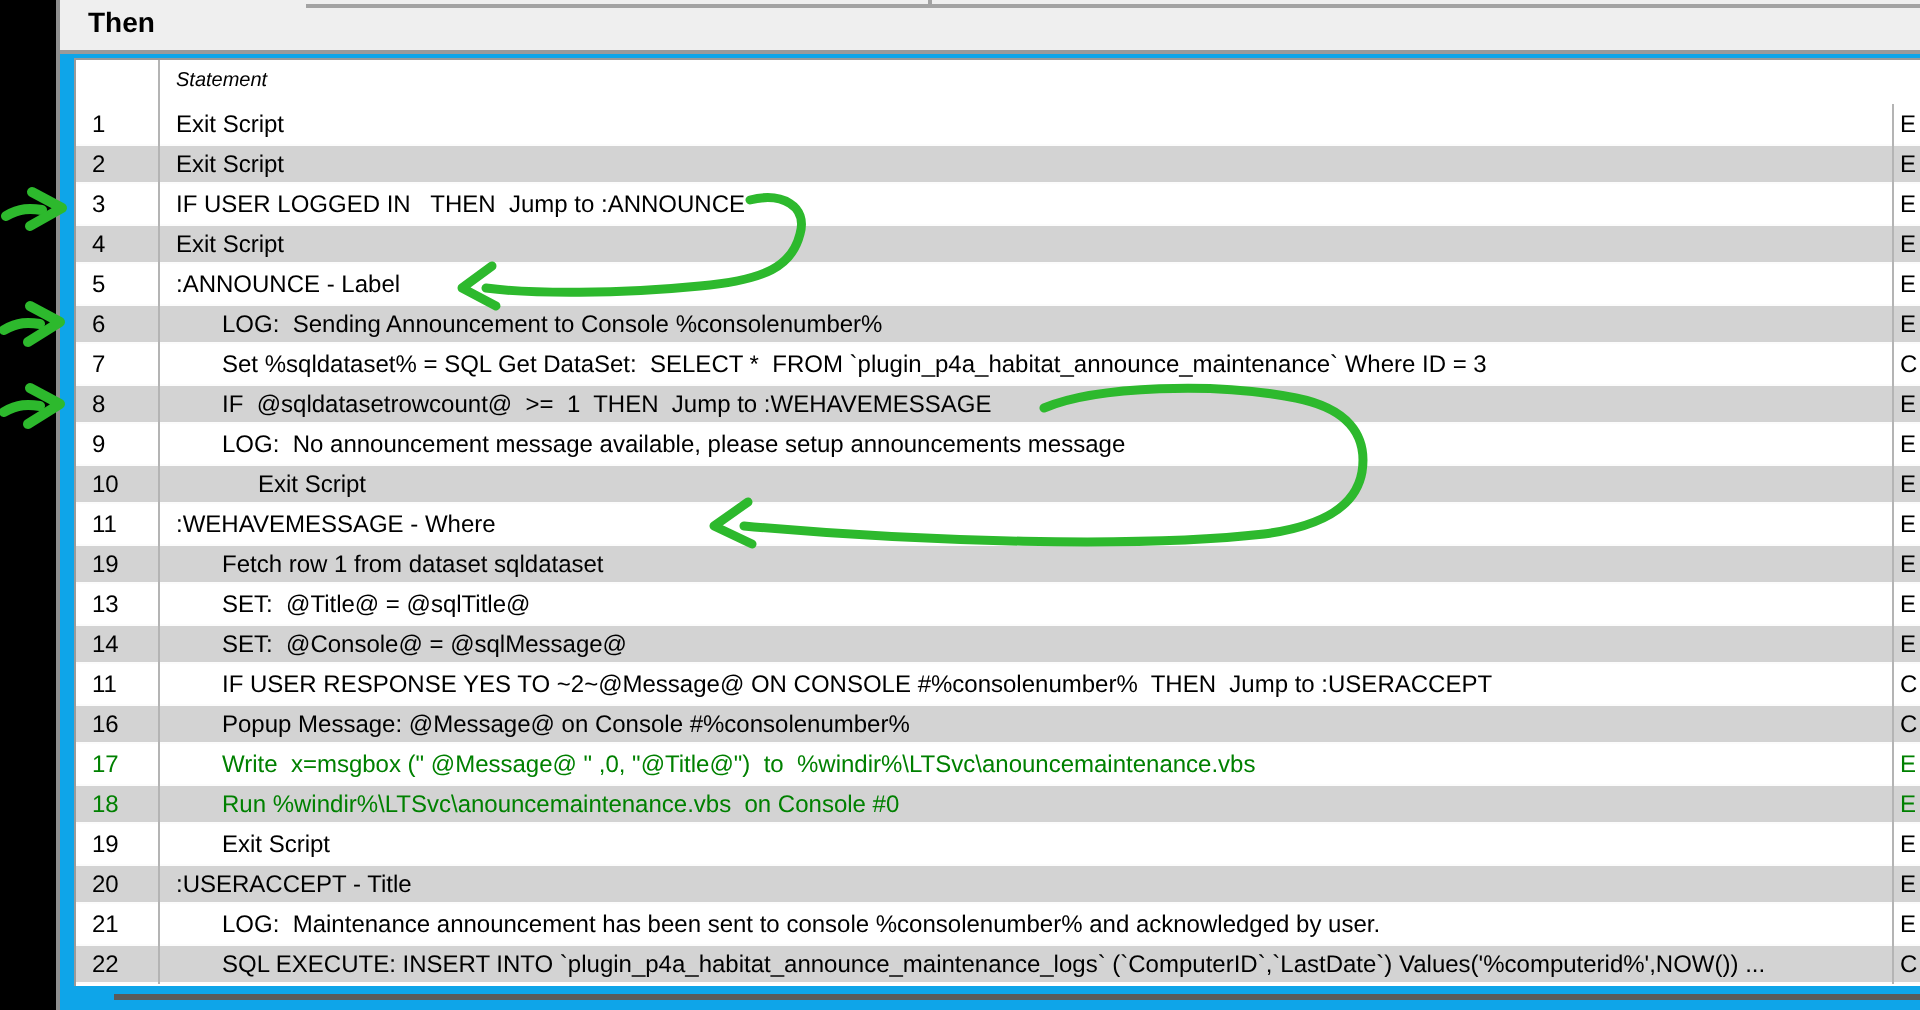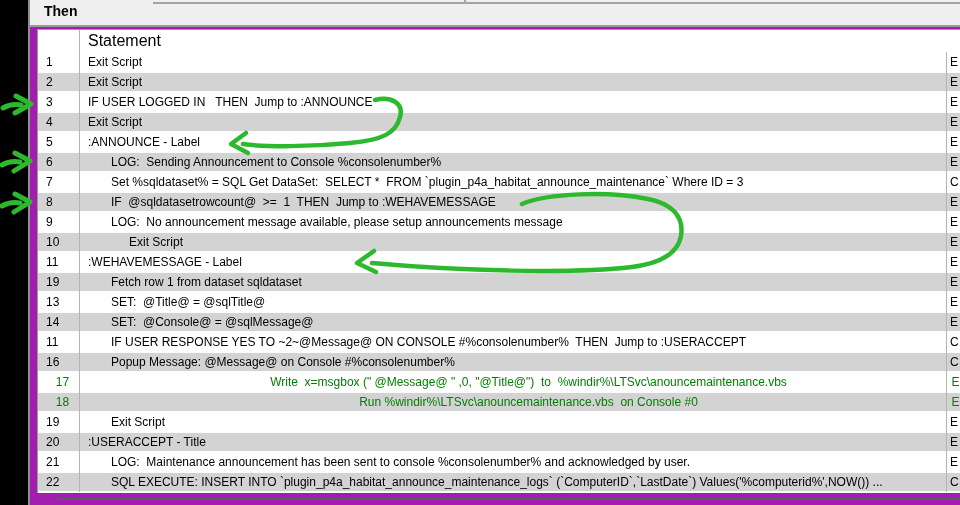--- a/index.html
+++ b/index.html
@@ -1,35 +1,35 @@
 <!DOCTYPE html>
 <html><head>
 <meta charset="utf-8">
 <style>
   html,body{margin:0;padding:0;background:#000;}
-  .screen{position:relative;width:960px;height:505px;background:#a21caf;overflow:hidden;
+  .screen{position:relative;width:960px;height:505px;background:#0ea5e9;overflow:hidden;
           font-family:"Liberation Sans","DejaVu Sans",sans-serif;color:#000;}
   
   .black-strip{position:absolute;left:0;top:0;width:28px;height:505px;background:#000;}
   .edge-line{position:absolute;left:28px;top:0;width:2px;height:505px;background:#8f8f8f;}
   
   .header-band{position:absolute;left:30px;top:0;width:930px;height:25px;background:#efefef;
                border-bottom:2px solid #9a9a9a;}
   .pane-title{position:absolute;left:14px;top:3px;font-size:14px;font-weight:bold;}
   .pane-top-line{position:absolute;left:123px;top:2px;right:0;height:2px;background:#a3a3a3;}
   .pane-top-tick{position:absolute;left:434px;top:0;width:2px;height:3px;background:#a3a3a3;}
   
   .grid{position:absolute;left:37px;top:29px;width:923px;height:463px;
         border-left:1px solid #9a9a9a;border-top:1px solid #9a9a9a;background:#fff;}
-  .grid-header{display:flex;height:22px;line-height:22px;font-size:16px;}
+  .grid-header{display:flex;height:22px;line-height:22px;font-size:10px;font-style:italic;}
   .grid-header .cell-num{width:42px;border-right:1px solid #b4b4b4;}
   .grid-header .cell-statement{flex:1;padding-left:8px;white-space:pre;}
   .row{display:flex;height:20px;line-height:20px;font-size:12px;}
   .row:nth-child(even){background:#d3d3d3;box-shadow:inset 0 1px 0 #fcfcfc,inset 0 -1px 0 #fcfcfc;}
-  .row.green{color:#008000;text-align:center;}
+  .row.green{color:#008000;}
   .cell-num{width:42px;padding-left:8px;box-sizing:border-box;border-right:1px solid #b4b4b4;}
   .cell-statement{flex:1;white-space:pre;overflow:hidden;}
   .cell-statement.indent0{padding-left:8px;}
   .cell-statement.indent1{padding-left:31px;}
   .cell-statement.indent2{padding-left:49px;}
   .cell-tail{width:11px;border-left:1px solid #b4b4b4;padding-left:3px;overflow:hidden;}
   
   .bottom-bar{position:absolute;left:57px;top:497px;width:903px;height:3px;background:#5a5a5a;}
   
   .overlay{position:absolute;left:0;top:0;width:960px;height:505px;pointer-events:none;}
@@ -100,21 +100,21 @@
       <div class="cell-statement indent1">LOG:  No announcement message available, please setup announcements message</div>
       <div class="cell-tail">E</div>
     </div>
         <div class="row">
       <div class="cell-num">10</div>
       <div class="cell-statement indent2">Exit Script</div>
       <div class="cell-tail">E</div>
     </div>
         <div class="row">
       <div class="cell-num">11</div>
-      <div class="cell-statement indent0">:WEHAVEMESSAGE - Label</div>
+      <div class="cell-statement indent0">:WEHAVEMESSAGE - Where</div>
       <div class="cell-tail">E</div>
     </div>
         <div class="row">
       <div class="cell-num">19</div>
       <div class="cell-statement indent1">Fetch row 1 from dataset sqldataset</div>
       <div class="cell-tail">E</div>
     </div>
         <div class="row">
       <div class="cell-num">13</div>
       <div class="cell-statement indent1">SET:  @Title@ = @sqlTitle@</div>

